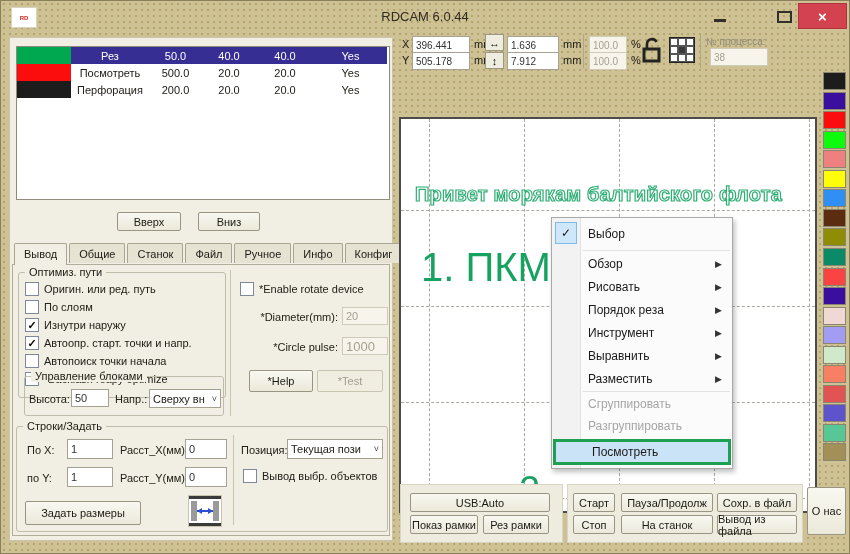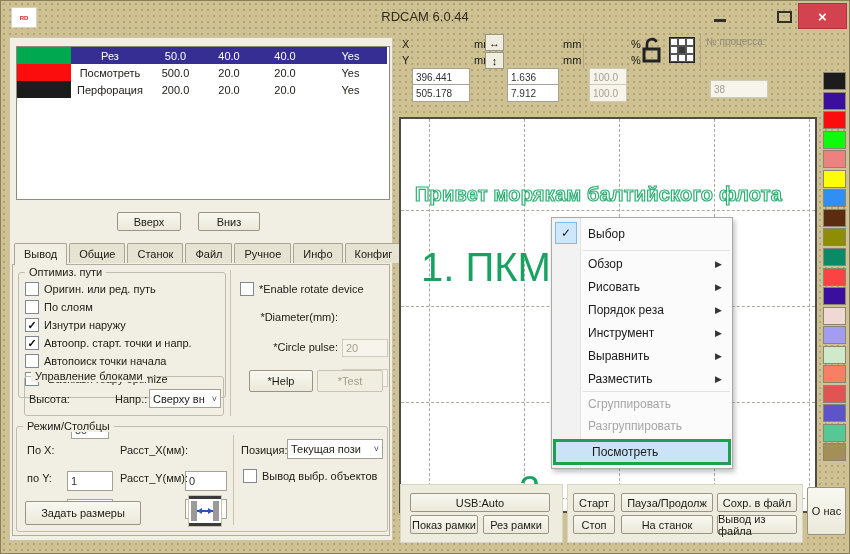--- a/index.html
+++ b/index.html
@@ -17,21 +17,21 @@
   .win-close{background:#d2434f;color:#fff;display:flex;align-items:center;justify-content:center;
     font-size:15px;font-weight:bold;border:1px solid #b23340;}
   .glyph-min{border-bottom:3px solid #33302a;width:12px;}
   .glyph-max{border:2px solid #33302a;width:11px;height:8px;}
   
   .panel{background:#f1efe3;border:1px solid #c9c4ae;}
   .btn{background:linear-gradient(#f9f8f1,#ebe9da);border:1px solid #9a9583;border-radius:2px;
     font-size:11px;display:flex;align-items:center;justify-content:center;color:#1c1a14;cursor:default;}
   .btn.disabled{color:#a59e8c;border-color:#c8c4b2;background:#f0eee1;}
   .tinput{background:#fff;border:1px solid #a5a193;font-size:10px;display:flex;align-items:center;
-    padding:8px 3px;color:#333;overflow:hidden;white-space:nowrap;margin-top:32px;}
+    padding:8px 3px;color:#333;overflow:hidden;white-space:nowrap;}
   .tinput.dis{color:#a59f8e;background:#f7f5eb;border-color:#cfcbb9;}
   .lab{font-size:11px;white-space:nowrap;}
   .lab.gray{color:#8f8a78;}
   .vsep{background:#b0a883;width:1px;}
   .chk{width:12px;height:12px;background:#fff;border:1px solid #7d8899;display:inline-flex;
     align-items:center;justify-content:center;font-size:11px;font-weight:bold;color:#111;flex:0 0 12px;}
   .chkrow{display:flex;align-items:center;gap:5px;margin-bottom:4px;}
   .chklab{font-size:11px;white-space:nowrap;}
   .select{background:#fff;border:1px solid #a5a193;font-size:11px;display:flex;align-items:center;
     padding:0 3px;white-space:nowrap;overflow:hidden;}
@@ -226,21 +226,21 @@
       <span class="chklab">*Enable rotate device</span>
     </div>
     <div class="abs lab" style="left:242px;top:273px;width:86px;text-align:right;z-index:2;">*Diameter(mm):</div>
     <div class="abs tinput dis" style="left:332px;top:269px;width:46px;height:17px;font-size:11px;z-index:2;">20</div>
     <div class="abs lab" style="left:242px;top:303px;width:86px;text-align:right;z-index:2;">*Circle pulse:</div>
     <div class="abs tinput dis" style="left:332px;top:299px;width:46px;height:17px;font-size:13px;z-index:2;">1000</div>
     <div class="abs btn" style="left:239px;top:332px;width:64px;height:22px;z-index:2;">*Help</div>
     <div class="abs btn disabled" style="left:307px;top:332px;width:66px;height:22px;z-index:2;">*Test</div>
 
     <div class="abs group" style="left:6px;top:388px;width:372px;height:106px;z-index:2;">
-      <div class="gtitle">Режим/Столбцы</div>
+      <div class="gtitle">Строки/Задать</div>
       <div class="abs lab" style="left:10px;top:17px;">По X:</div>
       <div class="abs tinput" style="left:50px;top:12px;width:46px;height:20px;font-size:11px;">1</div>
       <div class="abs lab" style="left:103px;top:17px;">Расст_X(мм):</div>
       <div class="abs tinput" style="left:168px;top:12px;width:42px;height:20px;font-size:11px;">0</div>
       <div class="abs lab" style="left:10px;top:45px;">по Y:</div>
       <div class="abs tinput" style="left:50px;top:40px;width:46px;height:20px;font-size:11px;">1</div>
       <div class="abs lab" style="left:103px;top:45px;">Расст_Y(мм):</div>
       <div class="abs tinput" style="left:168px;top:40px;width:42px;height:20px;font-size:11px;">0</div>
       <div class="abs" style="left:216px;top:8px;width:1px;height:90px;background:#c9c4ae;"></div>
       <div class="abs lab" style="left:224px;top:17px;">Позиция:</div>

